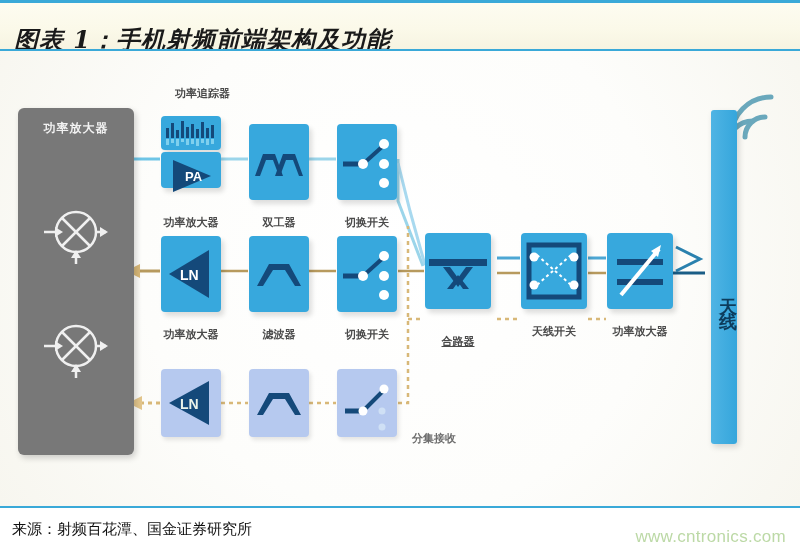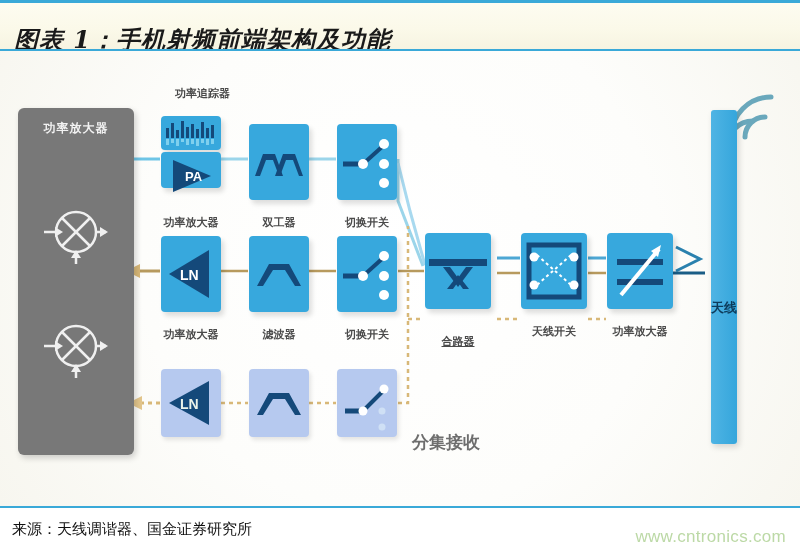--- a/index.html
+++ b/index.html
@@ -85,27 +85,27 @@
   }
 
   
   .antenna{
     position:absolute;left:711px;top:59px;width:26px;height:334px;
     background:linear-gradient(to right,#4fb4e4,#35a6dc);border-radius:3px;
     box-shadow:2px 3px 6px rgba(0,0,0,.15);
   }
   .antenna-label{
     position:absolute;left:0;top:190px;width:26px;text-align:right;
-    color:#0d3c5c;font-size:13px;font-weight:bold;line-height:15px;
+    color:#0d3c5c;font-size:18px;font-weight:bold;line-height:15px;
   }
   .waves{position:absolute;left:723px;top:40px;width:70px;height:60px;}
 
   .svglayer{position:absolute;left:0;top:0;width:800px;height:455px;pointer-events:none;}
   .div-note{
-    position:absolute;left:412px;top:380px;font-size:17px;color:#6e6e6e;
+    position:absolute;left:412px;top:380px;font-size:11px;color:#6e6e6e;
     font-weight:bold;white-space:nowrap;
   }
 </style>
 </head>
 <body>
 
 <div class="page">
 
   <div class="header">
     <div class="title">图表 1：手机射频前端架构及功能</div>
@@ -330,16 +330,16 @@
         <path d="M10 56 A20 20 0 0 1 30 36" fill="none" stroke="#6aa8bc" stroke-width="5" stroke-linecap="round" transform="translate(12,-10)"></path>
       </svg>
     </div>
     <div class="antenna">
       <div class="antenna-label">天线</div>
     </div>
 
   </div>
 
   <div class="footer-rule"></div>
-  <div class="source">来源：天线调谐器、国金证券研究所</div>
+  <div class="source">来源：射频百花潭、国金证券研究所</div>
   <div class="watermark">www.cntronics.com</div>
 
 </div>
 
 </body></html>

